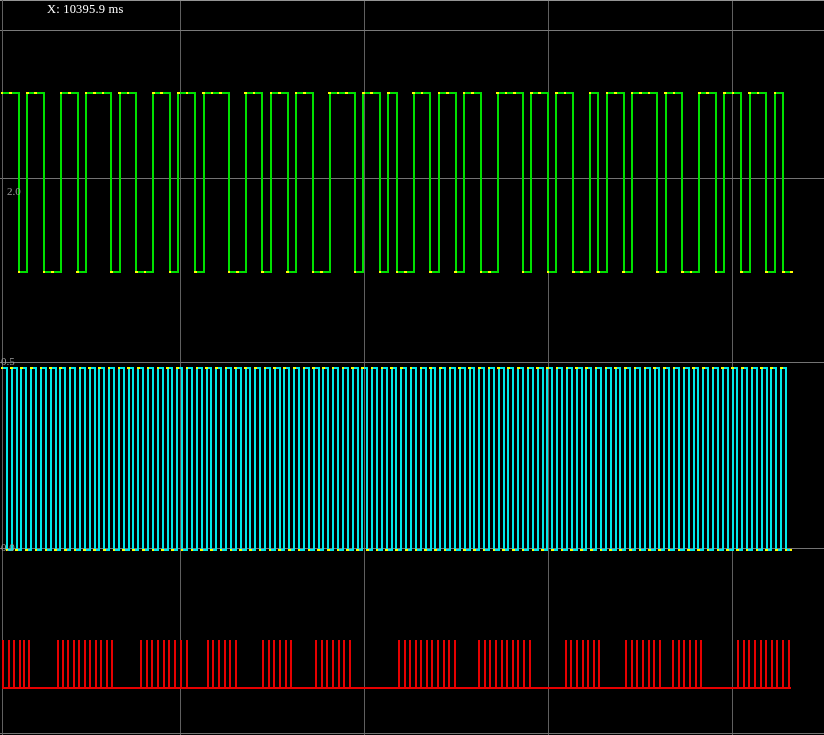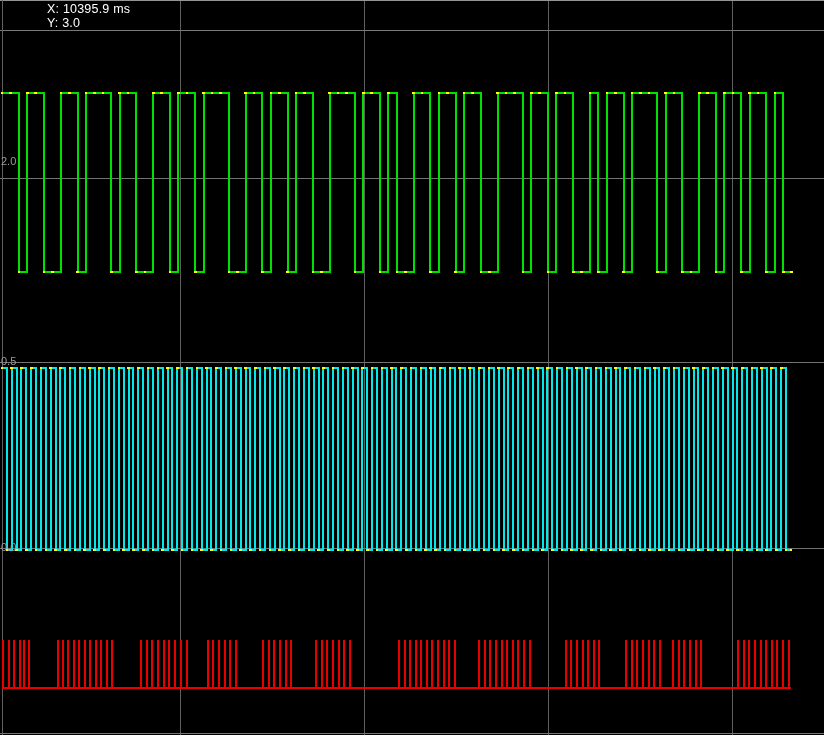--- a/index.html
+++ b/index.html
@@ -1,18 +1,18 @@
 <!DOCTYPE html>
 <html><head>
 <meta charset="utf-8">
 <style>
   html,body{margin:0;padding:0;background:#000;}
   .screen{
     position:relative;width:824px;height:735px;background:#000;overflow:hidden;
-    font-family:Liberation Sans, sans-serif;
+    font-family:Liberation Serif, serif;
   }
   .plot-svg{position:absolute;left:0;top:0;z-index:1;shape-rendering:crispEdges;}
   .header{
     position:absolute;top:0;left:0;right:0;height:30px;z-index:3;
     padding:2px 0 0 47px;box-sizing:border-box;background:transparent;
     color:#ffffff;font-size:12.5px;line-height:14px;letter-spacing:0.2px;
   }
   .ytick{
     position:absolute;left:1px;z-index:2;color:#9b9b9b;font-size:11px;line-height:12px;
   }
@@ -400,20 +400,19 @@
         <line x1="765.5" y1="688" x2="765.5" y2="640" stroke="#e60000" stroke-width="2"></line>
         <line x1="771.5" y1="688" x2="771.5" y2="640" stroke="#e60000" stroke-width="2"></line>
         <line x1="776.5" y1="688" x2="776.5" y2="640" stroke="#e60000" stroke-width="2"></line>
         <line x1="782.5" y1="688" x2="782.5" y2="640" stroke="#e60000" stroke-width="2"></line>
         <line x1="788.5" y1="688" x2="788.5" y2="640" stroke="#e60000" stroke-width="2"></line>
       </g>
     </svg>
 
   <div class="header">
     <div>X: 10395.9 ms</div>
-    <div>Y: 3.0</div>
   </div>
 
-  <span class="ytick" style="top: 155px;">2.0</span>
+  <span class="ytick" style="top: 185px; padding-left: 6px;">2.0</span>
   <span class="ytick" style="top: 355px;">0.5</span>
   <span class="ytick" style="top: 541px; text-align: right;">0.0</span>
 
 </div>
 
 </body></html>

